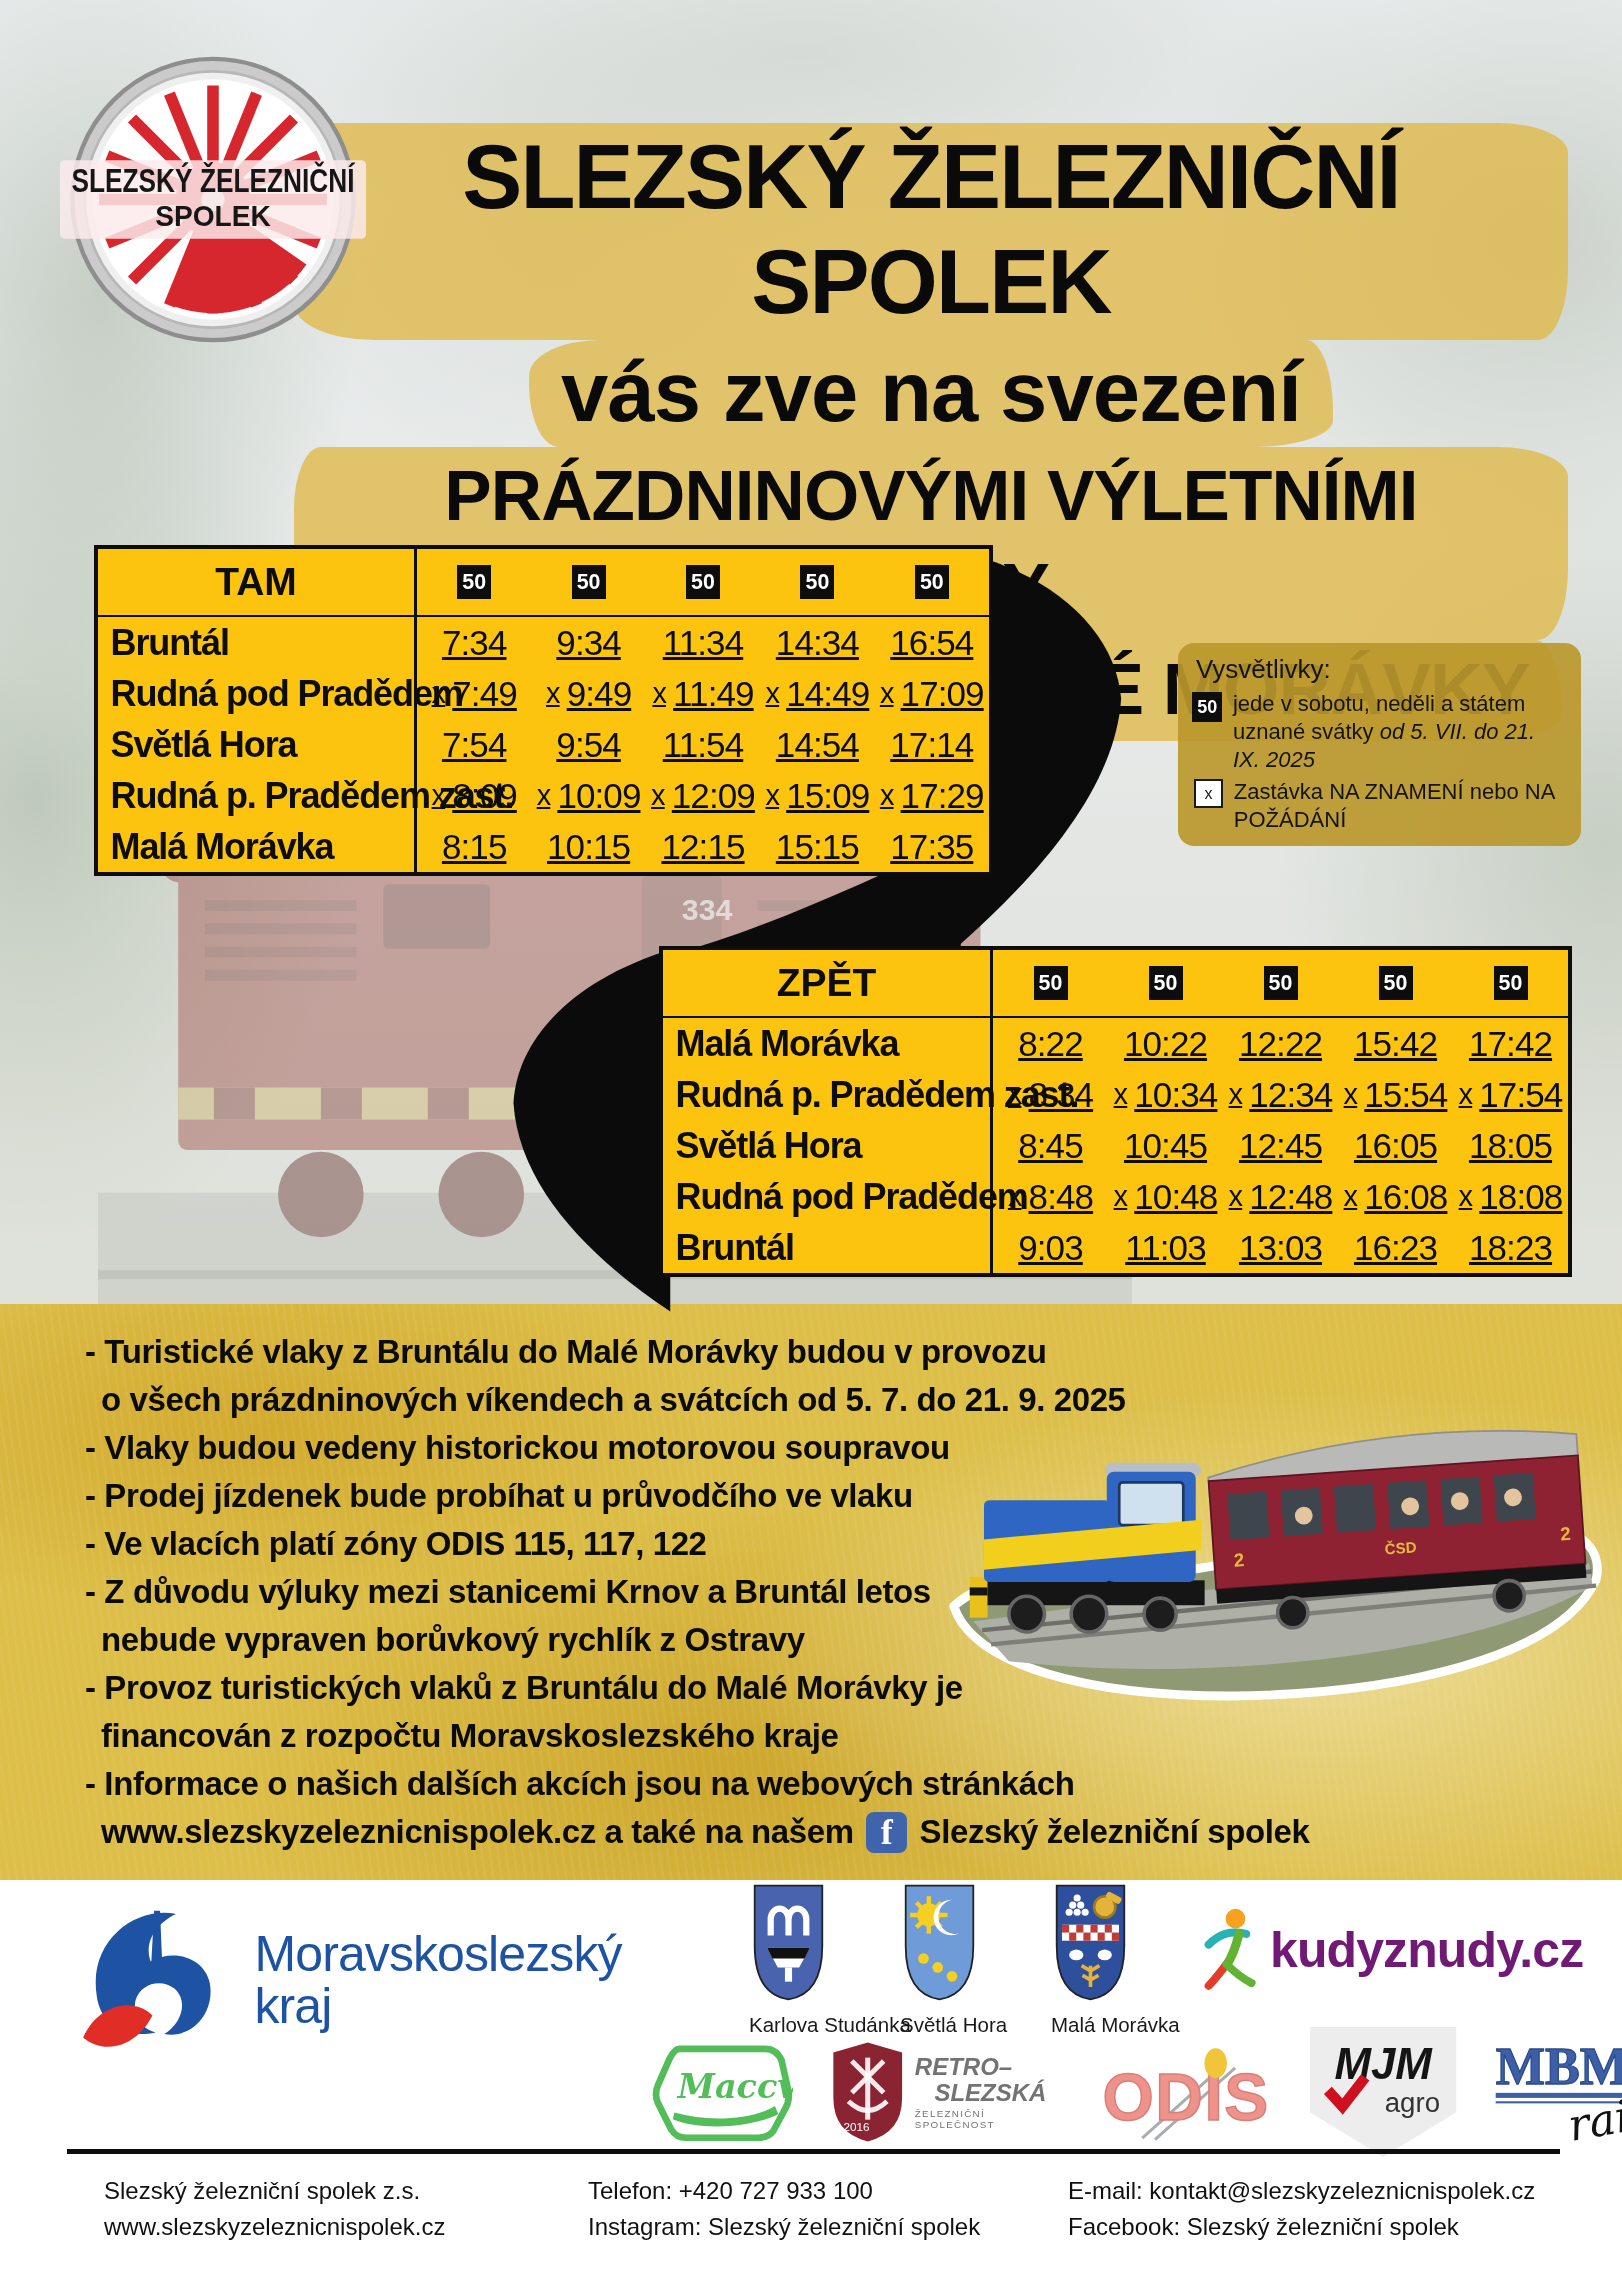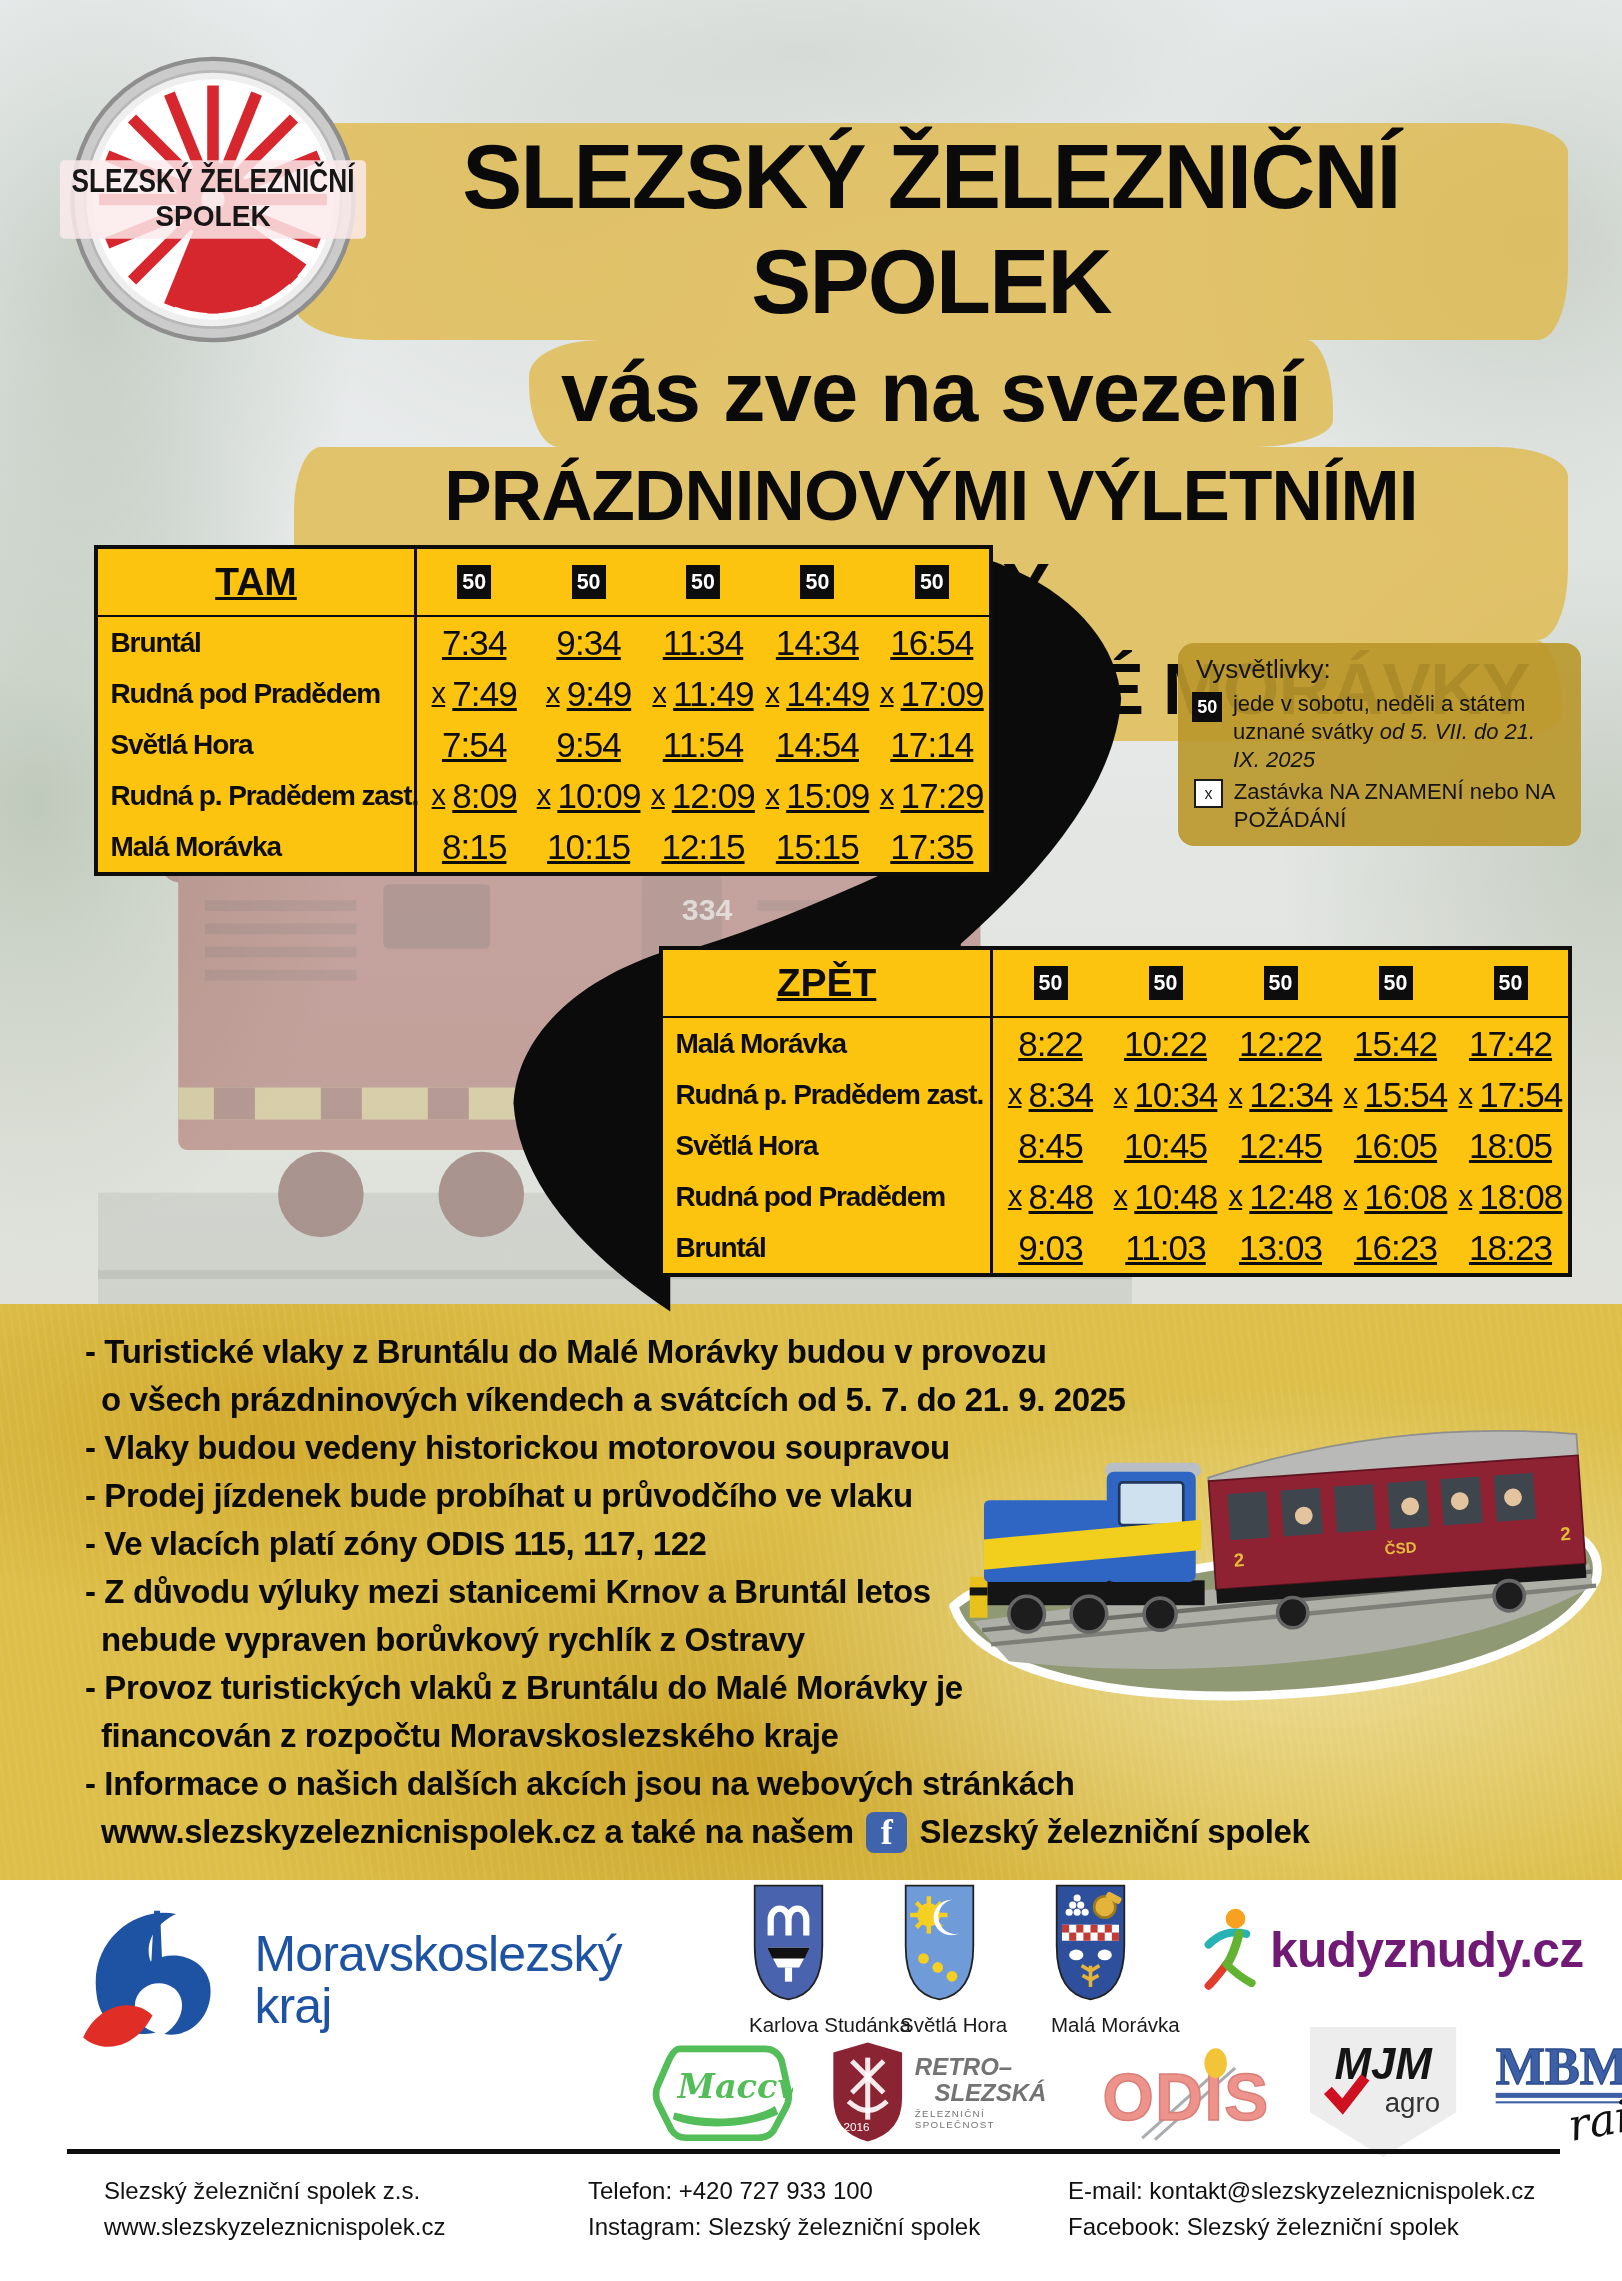--- a/index.html
+++ b/index.html
@@ -43,28 +43,28 @@
   .title-l3{font-size:71px;line-height:93px;letter-spacing:-0.9px;}
   .title-l4{font-size:73px;line-height:94px;letter-spacing:-0.9px;}
   .hl{display:inline-block;padding:1.8px 32px 5.3px;background:rgba(224,185,75,.8);
       border-radius:27px 71px 30px 80px / 62px 30px 71px 36px;}
   .hl2{border-radius:71px 27px 80px 30px / 36px 71px 27px 62px;}
 
   
   .ttable{background:#fcc40e;border:4.5px solid #0d0d0d;z-index:4;}
   .tam{left:94px;top:545px;width:891px;}
   .zpet{left:659px;top:946px;width:905px;}
-  .t-head{display:grid;height:66px;border-bottom:2.7px solid #0d0d0d;align-items:center;text-decoration:underline;}
+  .t-head{display:grid;height:66px;border-bottom:2.7px solid #0d0d0d;align-items:center;}
   .t-row{display:grid;height:51px;align-items:center;}
   .tam .t-head,.tam .t-row{grid-template-columns:319px repeat(5,1fr);}
   .zpet .t-head,.zpet .t-row{grid-template-columns:330px repeat(5,1fr);}
   .t-dir{font-weight:bold;font-size:39px;text-align:center;height:100%;display:flex;align-items:center;justify-content:center;border-right:3.6px solid #0d0d0d;}
   .t-sym{display:flex;align-items:center;justify-content:center;}
   .box50{display:inline-flex;align-items:center;justify-content:center;width:34px;height:34px;background:#0d0d0d;color:#fff;font-weight:bold;font-size:21.4px;}
-  .t-station{font-weight:bold;font-size:28px;letter-spacing:-1.1px;padding-left:12.5px;height:100%;display:flex;align-items:center;border-right:3.6px solid #0d0d0d;white-space:nowrap;}
+  .t-station{font-weight:bold;font-size:36px;letter-spacing:-1.1px;padding-left:12.5px;height:100%;display:flex;align-items:center;border-right:3.6px solid #0d0d0d;white-space:nowrap;}
   .t-cell{display:flex;align-items:center;justify-content:center;font-size:35px;letter-spacing:-0.9px;white-space:nowrap;text-decoration:underline;}
   .t-cell .flag{font-size:29px;margin-right:7.1px;}
   .t-cell .flag:empty{display:none;margin:0;}
 
   
   .arrows{left:0;top:0;z-index:3;}
 
   
   .legend{left:1178px;top:643px;width:403px;background:rgba(186,152,44,.92);border-radius:16px;
           padding:10.7px 14.3px 12.5px;box-sizing:border-box;color:#141414;z-index:4;}

